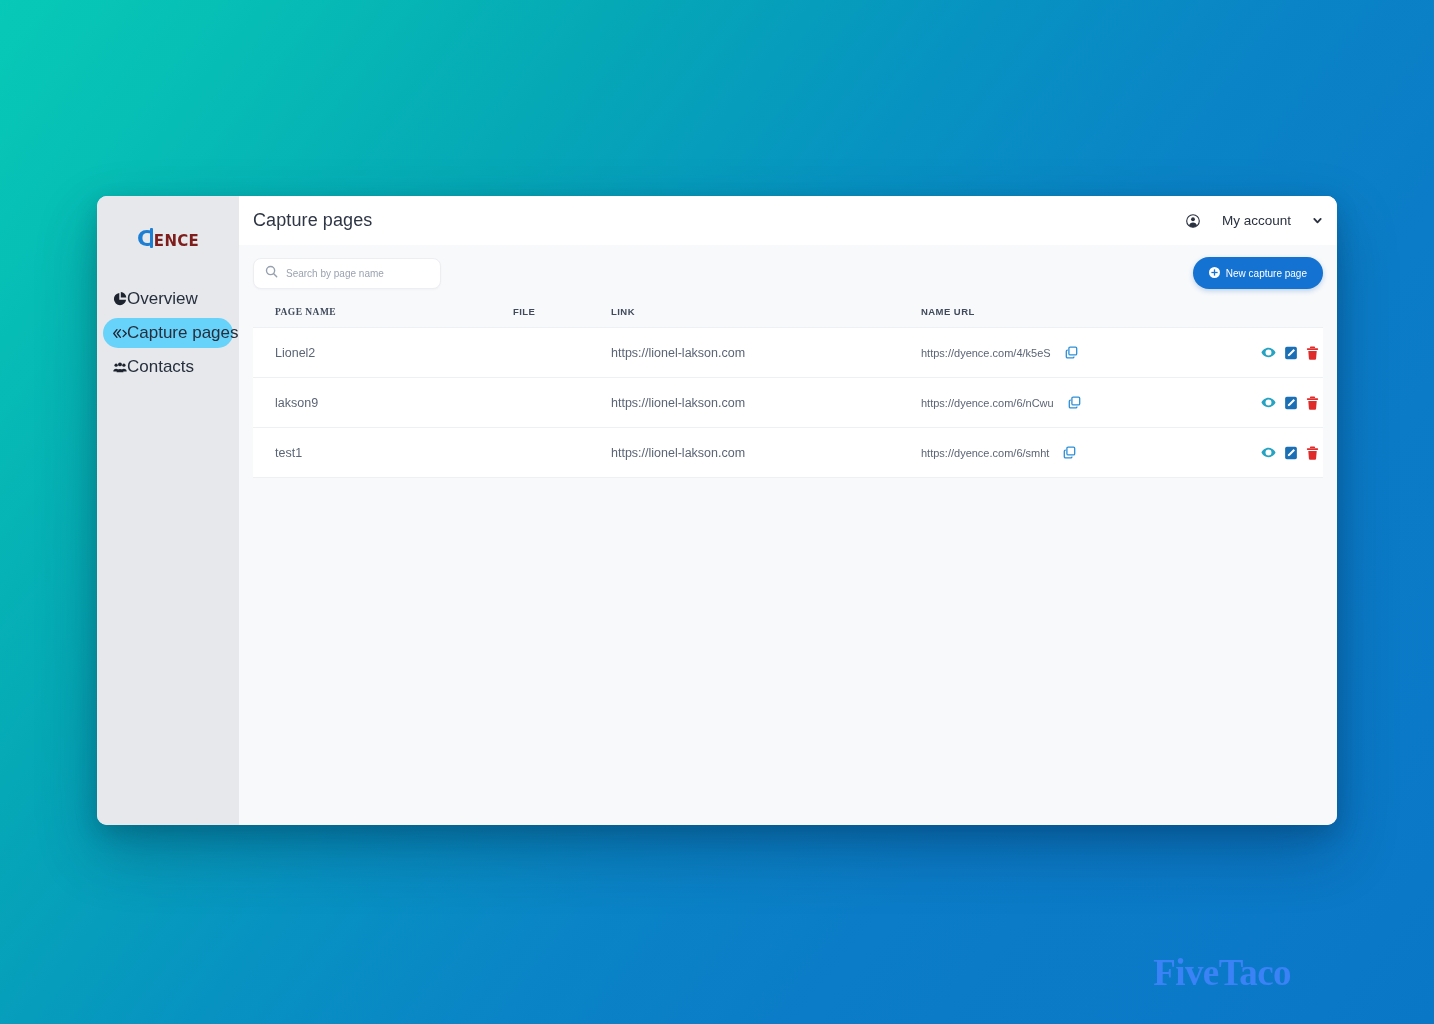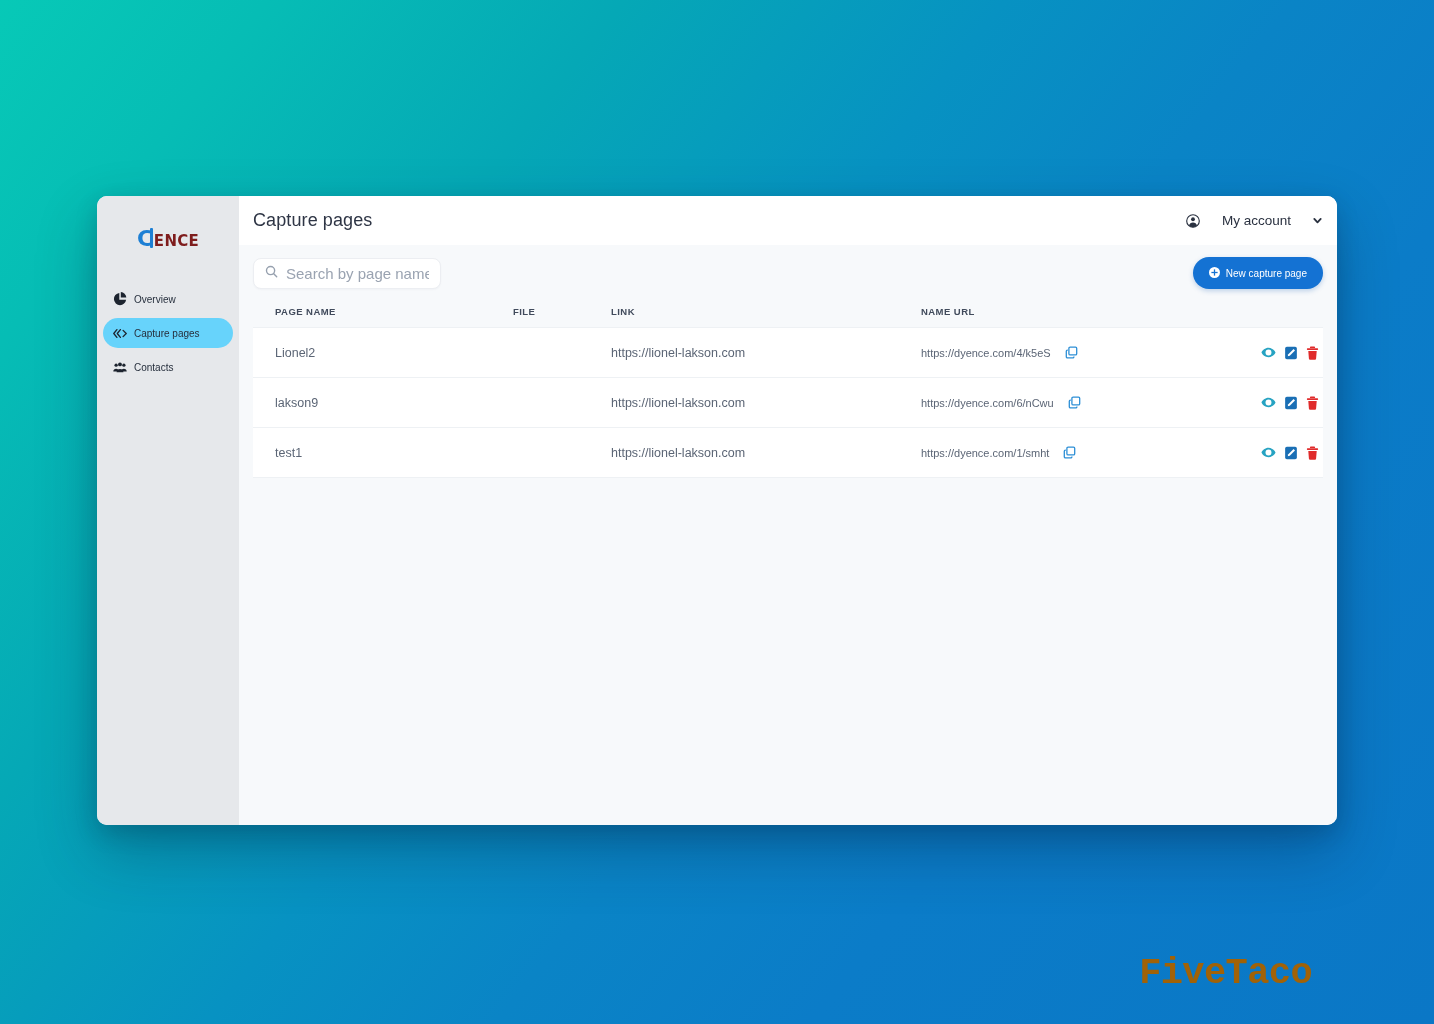--- a/index.html
+++ b/index.html
@@ -90,26 +90,25 @@
   .nav {
     margin-top: 20px;
     padding: 0 6px;
     display: flex;
     flex-direction: column;
     gap: 4px;
   }
   .nav-item {
     display: flex;
     align-items: center;
-    gap: 7px;
     height: 30px;
     padding: 0 10px;
     border-radius: 15px;
     color: #262f3d;
-    font-size: 10px;
+    font-size: 17px;
     cursor: pointer;
     white-space: nowrap;
   }
   .nav-item.active {
     background: #67d3fb;
   }
   .nav-icon {
     display: inline-flex;
     align-items: center;
     justify-content: center;
@@ -180,21 +179,21 @@
     gap: 8px;
     padding: 0 11px;
     box-shadow: 0 1px 2px rgba(20, 40, 70, 0.03);
   }
   .search-box svg { flex: 0 0 13px; color: #96a0ae; }
   .search-box input {
     border: none;
     outline: none;
     background: transparent;
     font-family: "Liberation Sans", sans-serif;
-    font-size: 15px;
+    font-size: 10px;
     color: #3a4251;
     width: 100%;
   }
   .search-box input::placeholder { color: #9aa3b1; }
 
   .new-btn {
     height: 32px;
     background: #1472d3;
     color: #ffffff;
     border: none;
@@ -234,21 +233,21 @@
     background: #ffffff;
     font-size: 12.5px;
     color: #5b6575;
     padding: 17px 0;
     border-bottom: 1px solid #eef1f4;
     vertical-align: middle;
     overflow: hidden;
     white-space: nowrap;
   }
   tbody tr td:first-child { padding-left: 22px; }
-  thead th:first-child { padding-left: 22px; }
+  thead th:first-child { padding-left: 22px; font-family: Liberation Serif, serif; }
 
   .col-name  { width: 260px; }
   .col-file  { width: 98px; }
   .col-link  { width: 310px; }
   .col-url   { width: 340px; }
   .col-act   { width: auto; }
 
   .cell-url {
     display: inline-flex;
     align-items: center;
@@ -275,27 +274,27 @@
     justify-content: center;
     cursor: pointer;
   }
   .act-view   { color: #27a3c2; }
   .act-edit   { color: #1a6fb5; }
   .act-delete { color: #e02b2b; }
 
   
   .watermark {
     position: absolute;
-    right: 122px;
+    right: 143px;
     bottom: 30px;
-    color: #a16207;
+    color: #3b82f6;
     font-size: 37px;
     font-weight: 700;
     letter-spacing: -0.6px;
-    font-family: Liberation Mono, monospace;
+    font-family: Liberation Serif, serif;
     user-select: none;
   }
 </style>
 </head>
 <body>
 
 <div class="app-window">
 
   <aside class="sidebar">
 
@@ -483,21 +482,21 @@
               </div>
             </td>
           </tr>
 
           <tr>
             <td>test1</td>
             <td></td>
             <td>https://lionel-lakson.com</td>
             <td>
               <span class="cell-url">
-                <span>https://dyence.com/1/smht</span>
+                <span>https://dyence.com/6/smht</span>
                 <span class="copy-icon">
                   <svg width="13" height="13" viewBox="0 0 14 14" fill="none" stroke="currentColor" stroke-width="1.4">
                     <rect x="4.2" y="1.2" width="8.4" height="8.4" rx="1.3"></rect>
                     <path d="M9.6 11.2v.4a1.2 1.2 0 0 1-1.2 1.2H2.6a1.2 1.2 0 0 1-1.2-1.2V5.6a1.2 1.2 0 0 1 1.2-1.2h.4"></path>
                   </svg>
                 </span>
               </span>
             </td>
             <td>
               <div class="actions">

